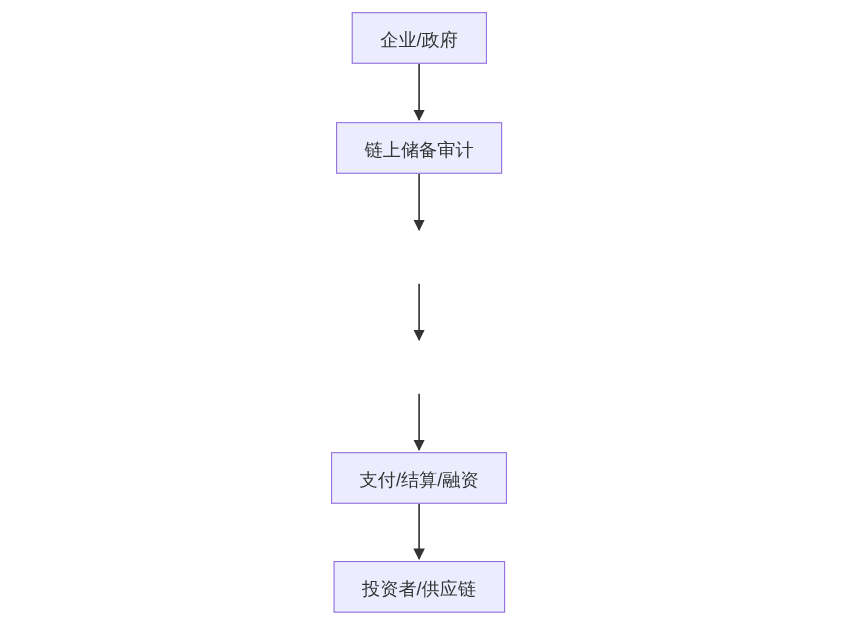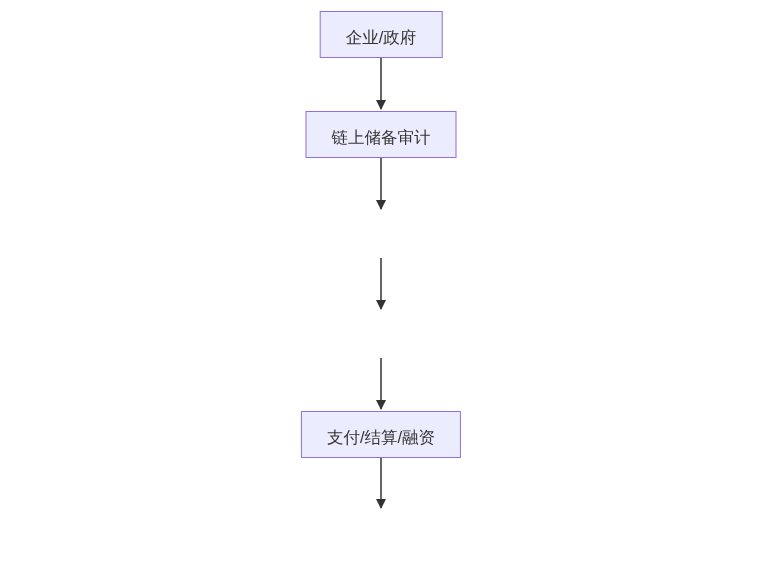--- a/index.html
+++ b/index.html
@@ -83,14 +83,17 @@
   <div class="flow-node n2">
     <span>链上储备审计</span>
   </div>
 
 
 
   <div class="flow-node n5">
     <span>支付/结算/融资</span>
   </div>
 
+  <div class="flow-node n6">
+    <span>投资者/供应链</span>
+  </div>
 
 </div>
 
 </body></html>

